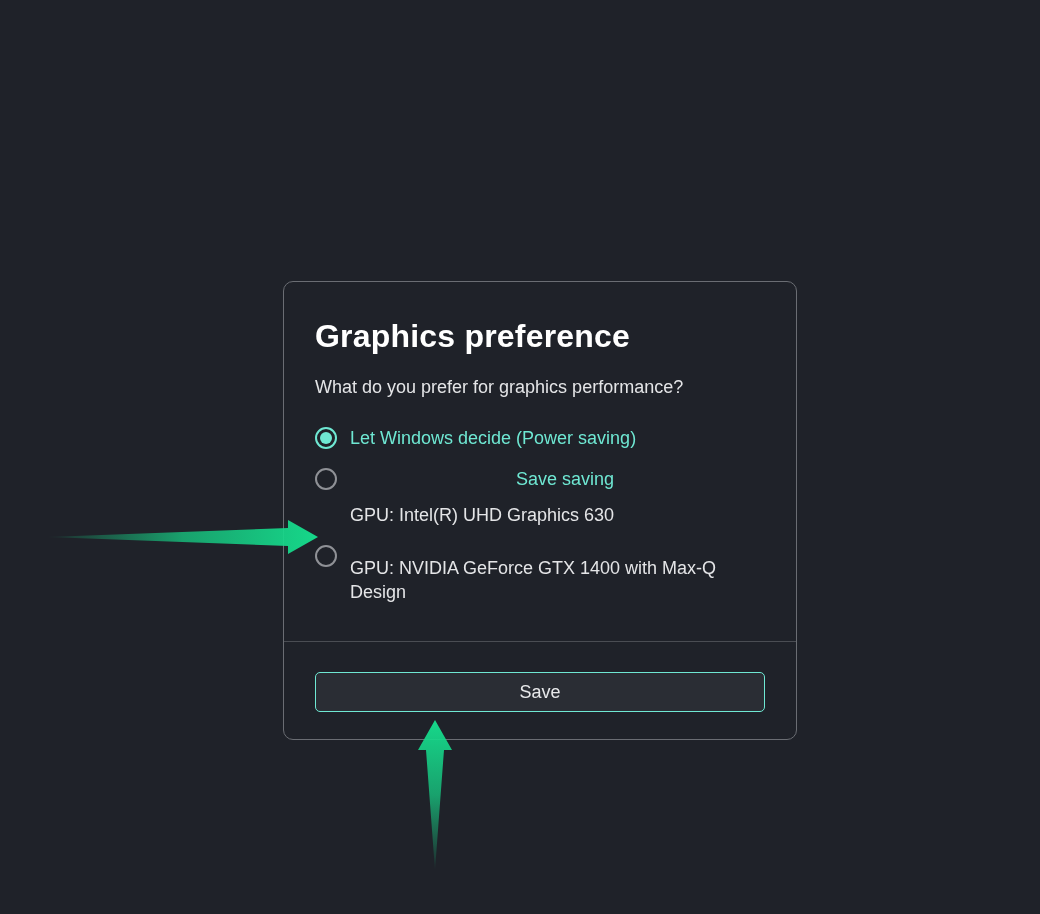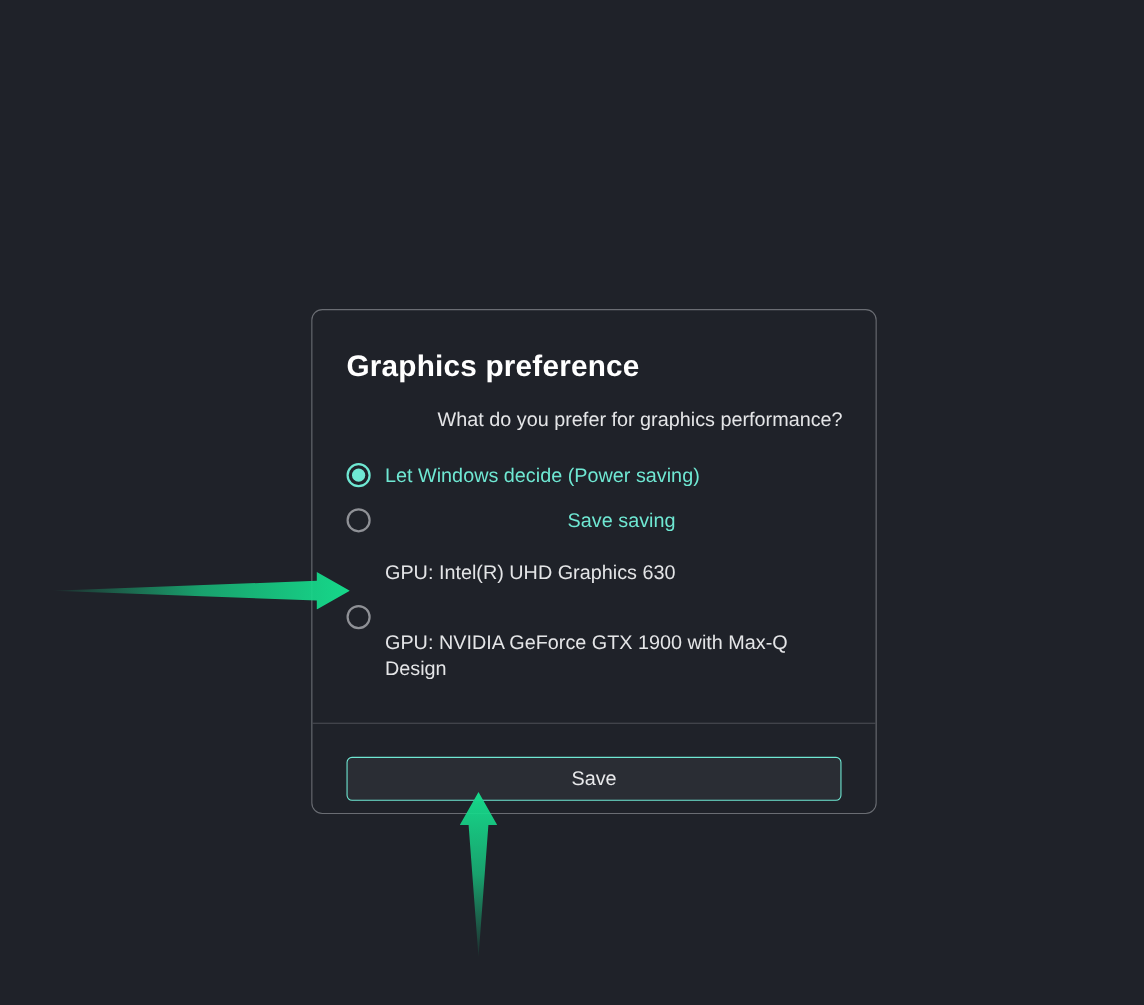--- a/index.html
+++ b/index.html
@@ -26,31 +26,30 @@
       background: #1f2229;
       display: flex;
       flex-direction: column;
     }
     .dialog-body {
       padding: 36px 30px 20px 31px;
       flex: 1;
     }
     .dialog-title {
       color: #ffffff;
-      font-size: 27px;
+      font-size: 32px;
       font-weight: 600;
       margin-bottom: 22px;
       letter-spacing: 0.2px;
     }
     .dialog-question {
       color: #e4e5e7;
       font-size: 18px;
       font-weight: 400;
       margin-bottom: 28px;
-      text-align: right;
     }
     .option {
       display: flex;
       align-items: flex-start;
       margin-bottom: 17px;
       cursor: pointer;
     }
     .radio {
       width: 22px;
       height: 22px;
@@ -83,21 +82,21 @@
       line-height: 24px;
     }
     .option-label.active {
       color: #6fe8d3;
       text-align: right;
     }
     .option-sub {
       color: #e4e5e7;
       font-size: 18px;
       line-height: 24px;
-      margin-top: 23px;
+      margin-top: 12px;
     }
     .dialog-footer {
       border-top: 1px solid #4a4d53;
       padding: 30px 31px 32px 31px;
       display: flex;
       gap: 10px;
     }
     .btn {
       flex: 1;
       height: 40px;
@@ -136,21 +135,21 @@
       <span class="radio"></span>
       <div class="option-text">
         <span class="option-label active">Save saving</span>
         <span class="option-sub">GPU: Intel(R) UHD Graphics 630</span>
       </div>
     </div>
 
     <div class="option">
       <span class="radio"></span>
       <div class="option-text">
-        <span class="option-sub">GPU: NVIDIA GeForce GTX 1900 with Max-Q Design</span>
+        <span class="option-sub">GPU: NVIDIA GeForce GTX 1400 with Max-Q Design</span>
       </div>
     </div>
   </div>
 
   <div class="dialog-footer">
     <button class="btn primary">Save</button>
   </div>
 </div>
 
 <svg class="arrow-svg" style="left:48px; top:520px;" width="270" height="34" viewBox="0 0 270 34">

